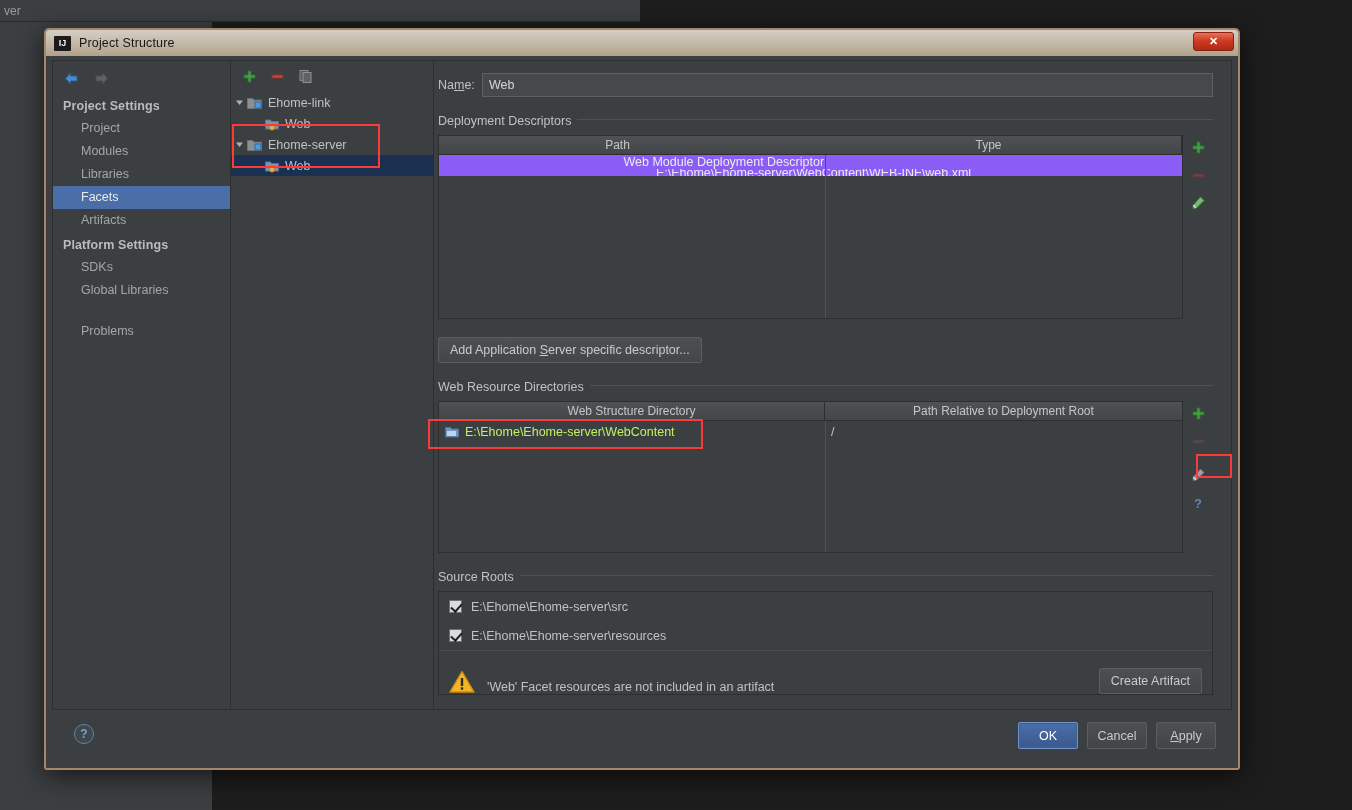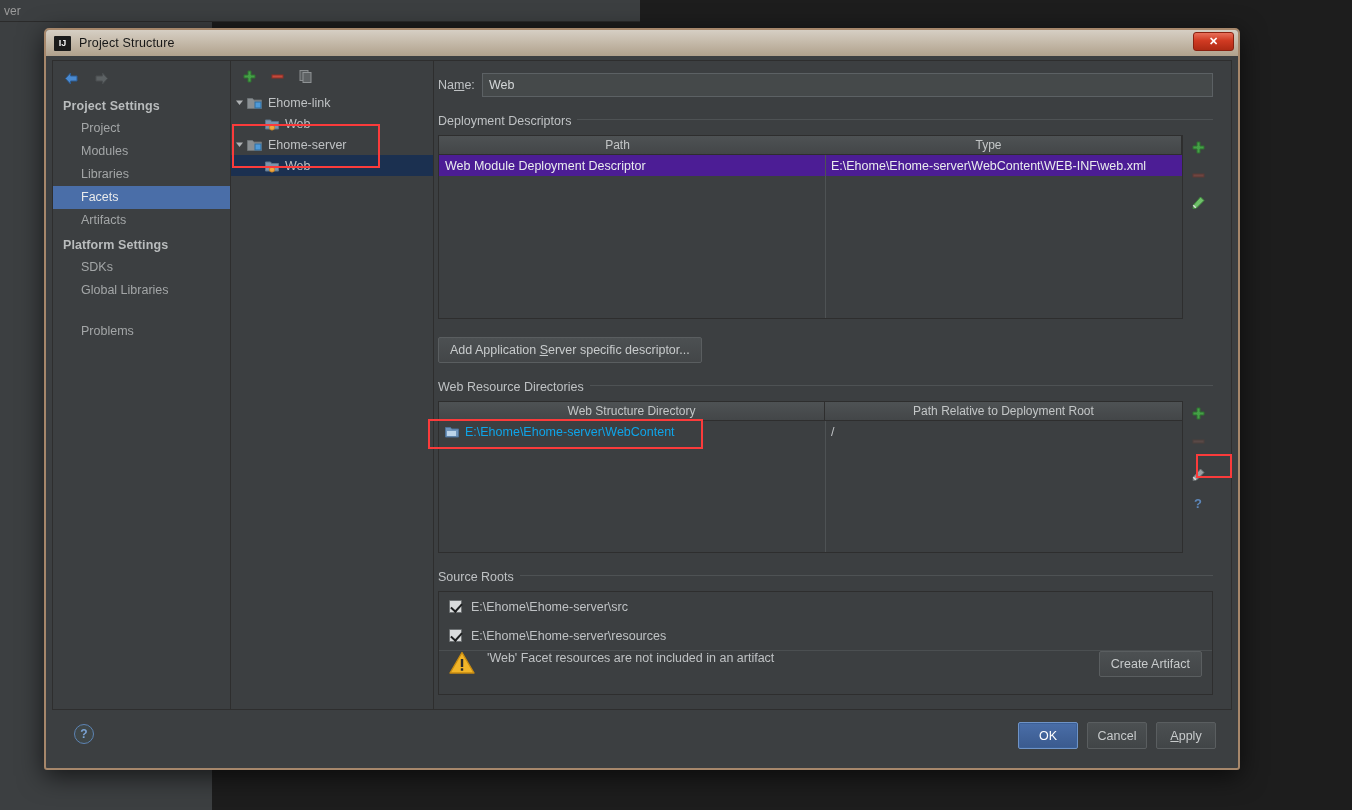--- a/index.html
+++ b/index.html
@@ -152,21 +152,21 @@
   }
   .tbl-head { display: flex; height: 19px; background: #4a4d4f; border-bottom: 1px solid #2e2e2e; }
   .th {
     font-size: 12px; color: #c3c6c7; display:flex; align-items:center; justify-content:center;
     background: linear-gradient(to bottom,#4e5254,#434648);
   }
   .th.col1 { width: 386px; border-right: 1px solid #2e2e2e; }
   .th.col2 { flex: 1; }
   .tbl-rows { flex: 1; position: relative; }
   .trow { display: flex; height: 21px; font-size: 12.5px; align-items: center; }
-  .trow.selected { background: #4c1d95; color: #e9ecee; }
+  .trow.selected { background: #8b5cf6; color: #e9ecee; flex-direction: column; }
   .td { overflow: hidden; white-space: nowrap; padding-left: 6px; display:flex; align-items:center; }
   .td.col1 { width: 386px; }
   .td.col2 { flex: 1; }
   .vsplit { position: absolute; left: 386px; top: 0; bottom: 0; width: 1px; background: #4e5254; }
 
   
   .rail { width: 30px; flex: none; display: flex; flex-direction: column;
           align-items: center; padding-top: 3px; gap: 10px; }
   .rail-btn { width: 18px; height: 18px; display:flex; align-items:center; justify-content:center; cursor: pointer; }
 
@@ -187,21 +187,21 @@
     width: 13px; height: 13px; background: #d9dbdc; border: 1px solid #6e7274;
     margin-right: 9px; flex: none; position: relative; border-radius: 1px;
   }
   .chk::after {
     content: ""; position: absolute; left: 3px; top: 0px;
     width: 5px; height: 9px; border: solid #1d1f20;
     border-width: 0 2px 2px 0; transform: rotate(42deg);
   }
   .src-text { font-size: 12.5px; color: #bfc2c4; }
   #warn-row {
-    display: flex; align-items: flex-start; height: 44px;
+    display: flex; align-items: flex-end; height: 44px;
     border-top: 1px solid #4b4f51; padding: 0 10px;
   }
   #warn-text { font-size: 12.5px; color: #bfc2c4; margin-left: 12px; flex: 1; }
 
   
   #footer { position: absolute; left: 0; right: 0; bottom: 0; height: 52px; }
   #help-circle {
     position: absolute; left: 22px; top: 14px;
     width: 20px; height: 20px; border-radius: 50%;
     border: 1px solid #5d84b4; background: #3f4749;
@@ -420,21 +420,21 @@
             <div class="tbl-rows">
               <div class="vsplit"></div>
               <div class="trow">
                 <div class="td col1">
                   <span style="display:inline-flex;margin-right:6px">
                     <svg width="14" height="12" viewBox="0 0 14 12">
                       <path d="M0.5 1.5 h5 l1.2 1.5 h6.8 v8 h-13 z" fill="#6f94bb" stroke="#4d7197" stroke-width="1"></path>
                       <rect x="2" y="5" width="9" height="5" fill="#bcd4ea"></rect>
                     </svg>
                   </span>
-                  <span style="color:#0ea5e9">E:\Ehome\Ehome-server\WebContent</span>
+                  <span style="color:#bef264">E:\Ehome\Ehome-server\WebContent</span>
                 </div>
                 <div class="td col2" style="color:#bfc2c4">/</div>
               </div>
             </div>
           </div>
           <div class="rail">
             <div class="rail-btn">
               <svg width="13" height="13" viewBox="0 0 13 13">
                   <path d="M5 1 h3 v4 h4 v3 h-4 v4 h-3 v-4 h-4 v-3 h4 z" fill="#44a046" stroke="#2e7030" stroke-width="1"></path>
                 </svg>

